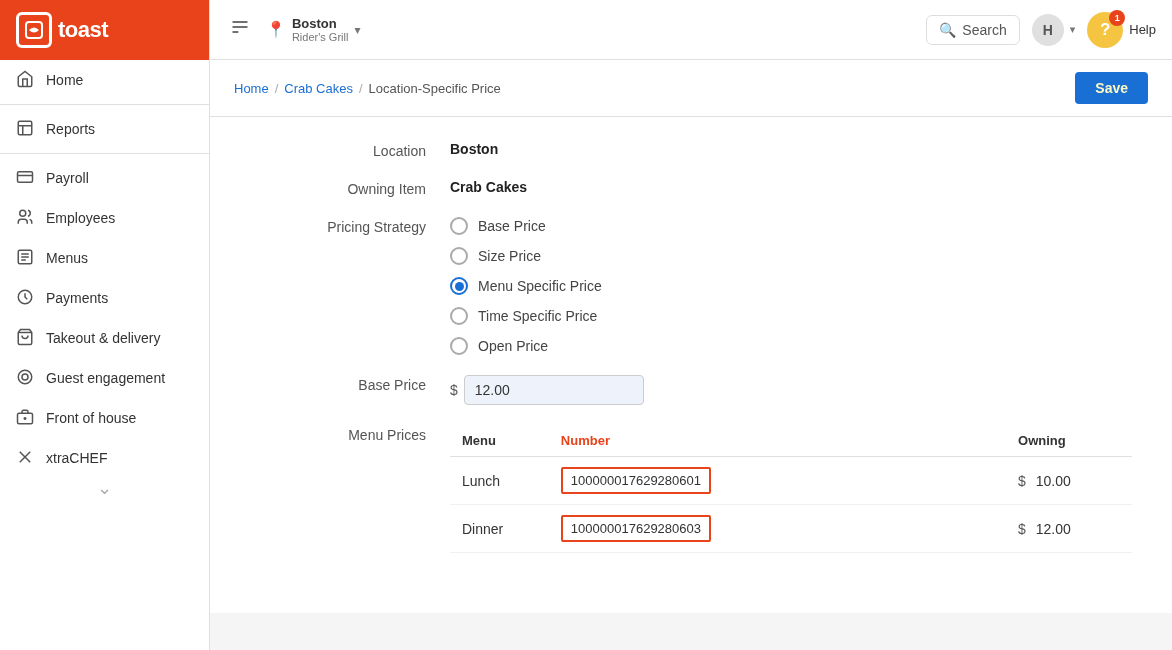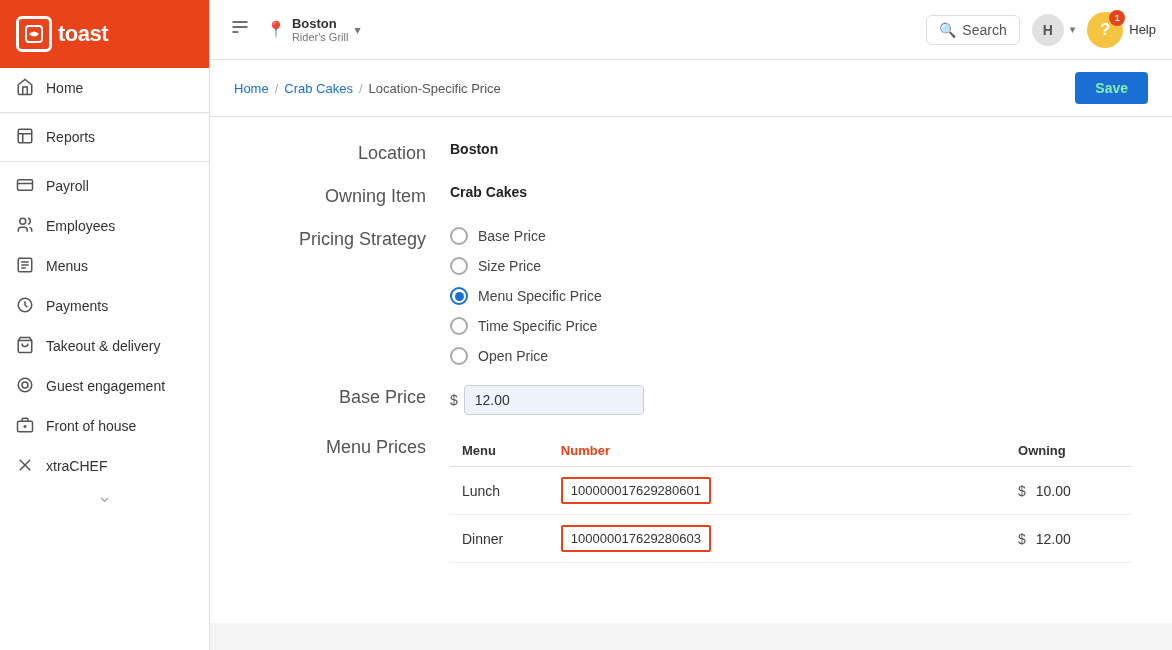--- a/index.html
+++ b/index.html
@@ -1,20 +1,20 @@
 <!DOCTYPE html>
 <html><head>
   <meta charset="utf-8">
   <style>
     * { box-sizing: border-box; margin: 0; padding: 0; }
     body { font-family: -apple-system, BlinkMacSystemFont, 'Segoe UI', sans-serif; font-size: 14px; display: flex; height: 650px; width: 1172px; overflow: hidden; background: #f5f5f5; }
 
     
     .sidebar { width: 210px; background: #fff; border-right: 1px solid #e0e0e0; display: flex; flex-direction: column; flex-shrink: 0; overflow-y: auto; }
-    .sidebar-logo { background: #e8431a; padding: 0 16px; height: 68px; display: flex; align-items: center; }
+    .sidebar-logo { background: #e8431a; padding: 0 16px; height: 60px; display: flex; align-items: center; }
     .logo-icon { width: 36px; height: 36px; border: 3px solid #fff; border-radius: 6px; display: flex; align-items: center; justify-content: center; margin-right: 6px; }
     .logo-icon svg { fill: #fff; }
     .logo-text { color: #fff; font-size: 22px; font-weight: 700; letter-spacing: -0.5px; }
     .sidebar-divider { height: 1px; background: #e0e0e0; margin: 4px 0; }
     .sidebar-item { display: flex; align-items: center; padding: 10px 16px; cursor: pointer; color: #333; font-size: 14px; gap: 10px; }
     .sidebar-item .item-icon { width: 20px; height: 20px; flex-shrink: 0; color: #555; }
     .sidebar-item span { font-size: 14px; }
     .sidebar-scroll-indicator { height: 20px; display: flex; align-items: center; justify-content: center; color: #aaa; font-size: 18px; }
 
     
@@ -36,25 +36,25 @@
     .help-badge { width: 36px; height: 36px; background: #f5c542; border-radius: 50%; display: flex; align-items: center; justify-content: center; font-size: 18px; font-weight: 700; color: #fff; position: relative; }
     .help-notification { position: absolute; top: -2px; right: -2px; width: 16px; height: 16px; background: #e8431a; border-radius: 50%; font-size: 9px; color: #fff; display: flex; align-items: center; justify-content: center; font-weight: 700; }
     .help-label { color: #333; font-size: 13px; }
 
     
     .content-area { flex: 1; background: #f5f5f5; overflow-y: auto; }
     .breadcrumb-bar { background: #fff; padding: 12px 24px; display: flex; align-items: center; gap: 6px; border-bottom: 1px solid #e0e0e0; }
     .breadcrumb-link { color: #1a6fd4; cursor: pointer; font-size: 13px; }
     .breadcrumb-separator { color: #aaa; font-size: 13px; }
     .breadcrumb-current { color: #555; font-size: 13px; }
-    .breadcrumb-save { margin-left: auto; background: #1a6fd4; color: #86efac; border: none; border-radius: 4px; padding: 8px 20px; font-size: 14px; font-weight: 600; cursor: pointer; }
+    .breadcrumb-save { margin-left: auto; background: #1a6fd4; color: #fef9c3; border: none; border-radius: 4px; padding: 8px 20px; font-size: 14px; font-weight: 600; cursor: pointer; }
 
     .form-card { background: #fff; margin: 0; padding: 24px 40px 40px; }
     .form-row { display: flex; align-items: flex-start; margin-bottom: 20px; }
-    .form-label { width: 200px; flex-shrink: 0; text-align: right; padding-right: 24px; padding-top: 2px; font-size: 18px; color: #555; }
+    .form-label { width: 200px; flex-shrink: 0; text-align: right; padding-right: 24px; padding-top: 2px; font-size: 14px; color: #555; }
     .form-value { font-size: 14px; font-weight: 700; color: #222; }
 
     
     .radio-group { display: flex; flex-direction: column; gap: 12px; }
     .radio-item { display: flex; align-items: center; gap: 10px; cursor: pointer; }
     .radio-outer { width: 18px; height: 18px; border-radius: 50%; border: 2px solid #aaa; display: flex; align-items: center; justify-content: center; flex-shrink: 0; }
     .radio-outer.selected { border-color: #1a6fd4; }
     .radio-inner { width: 9px; height: 9px; border-radius: 50%; background: #1a6fd4; }
     .radio-label { font-size: 14px; color: #444; }
 

